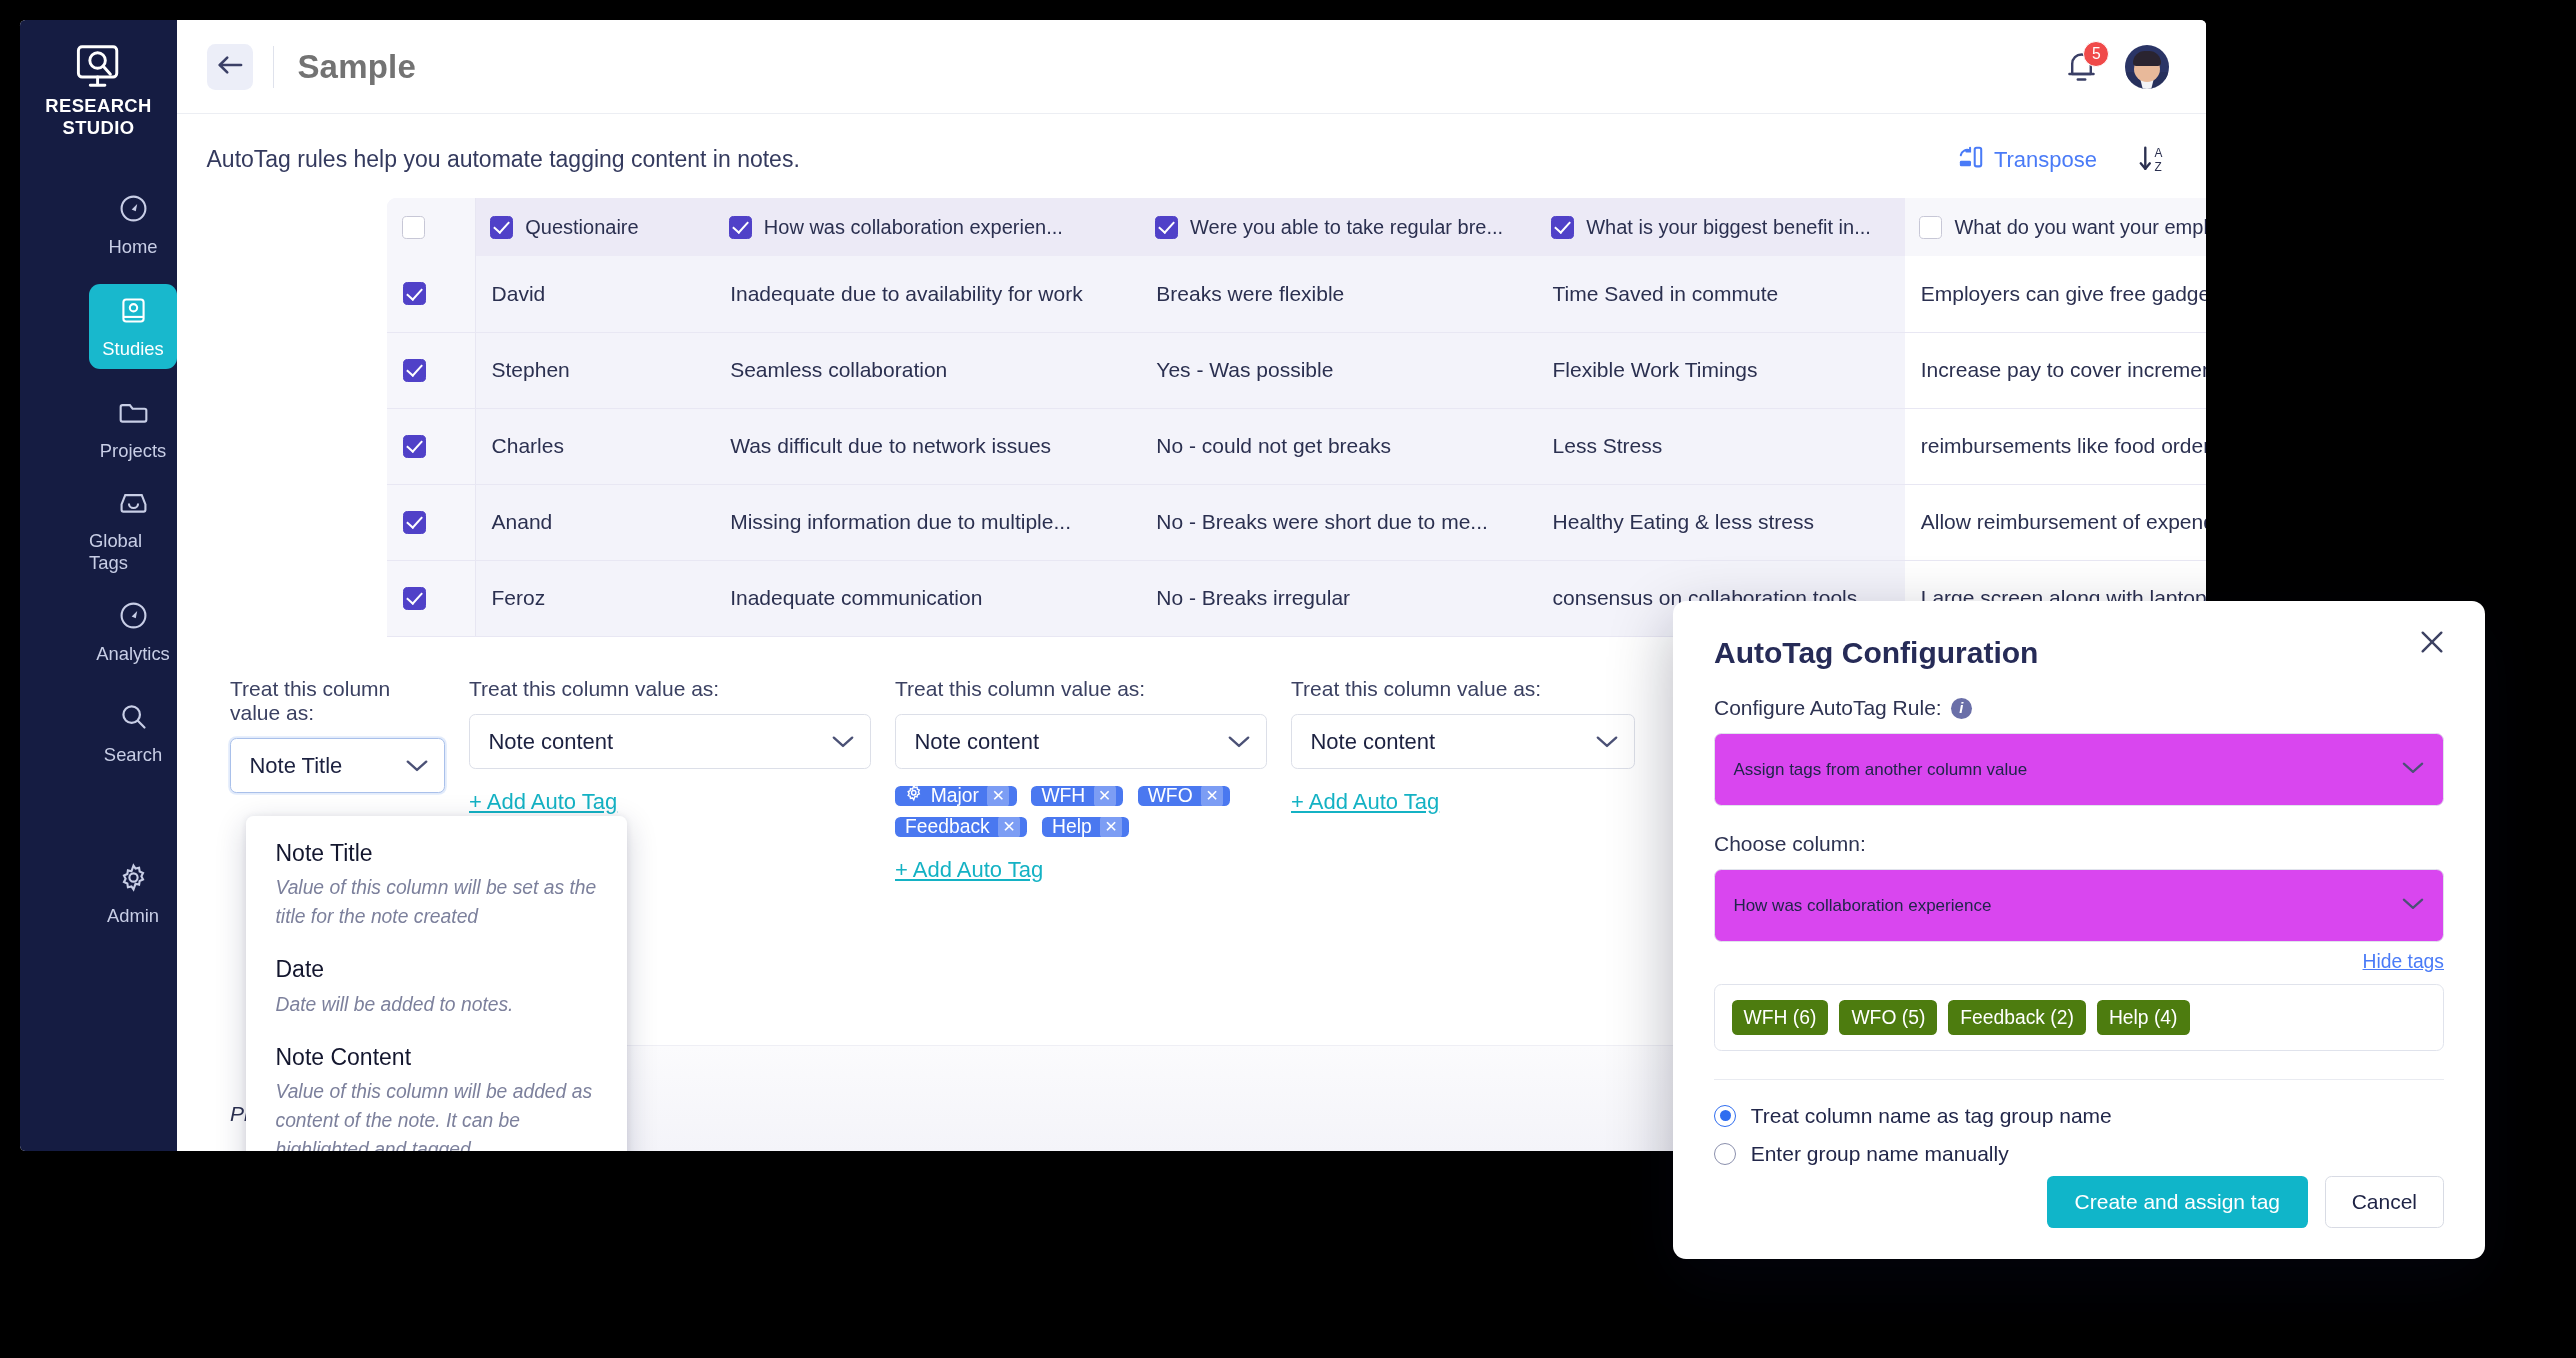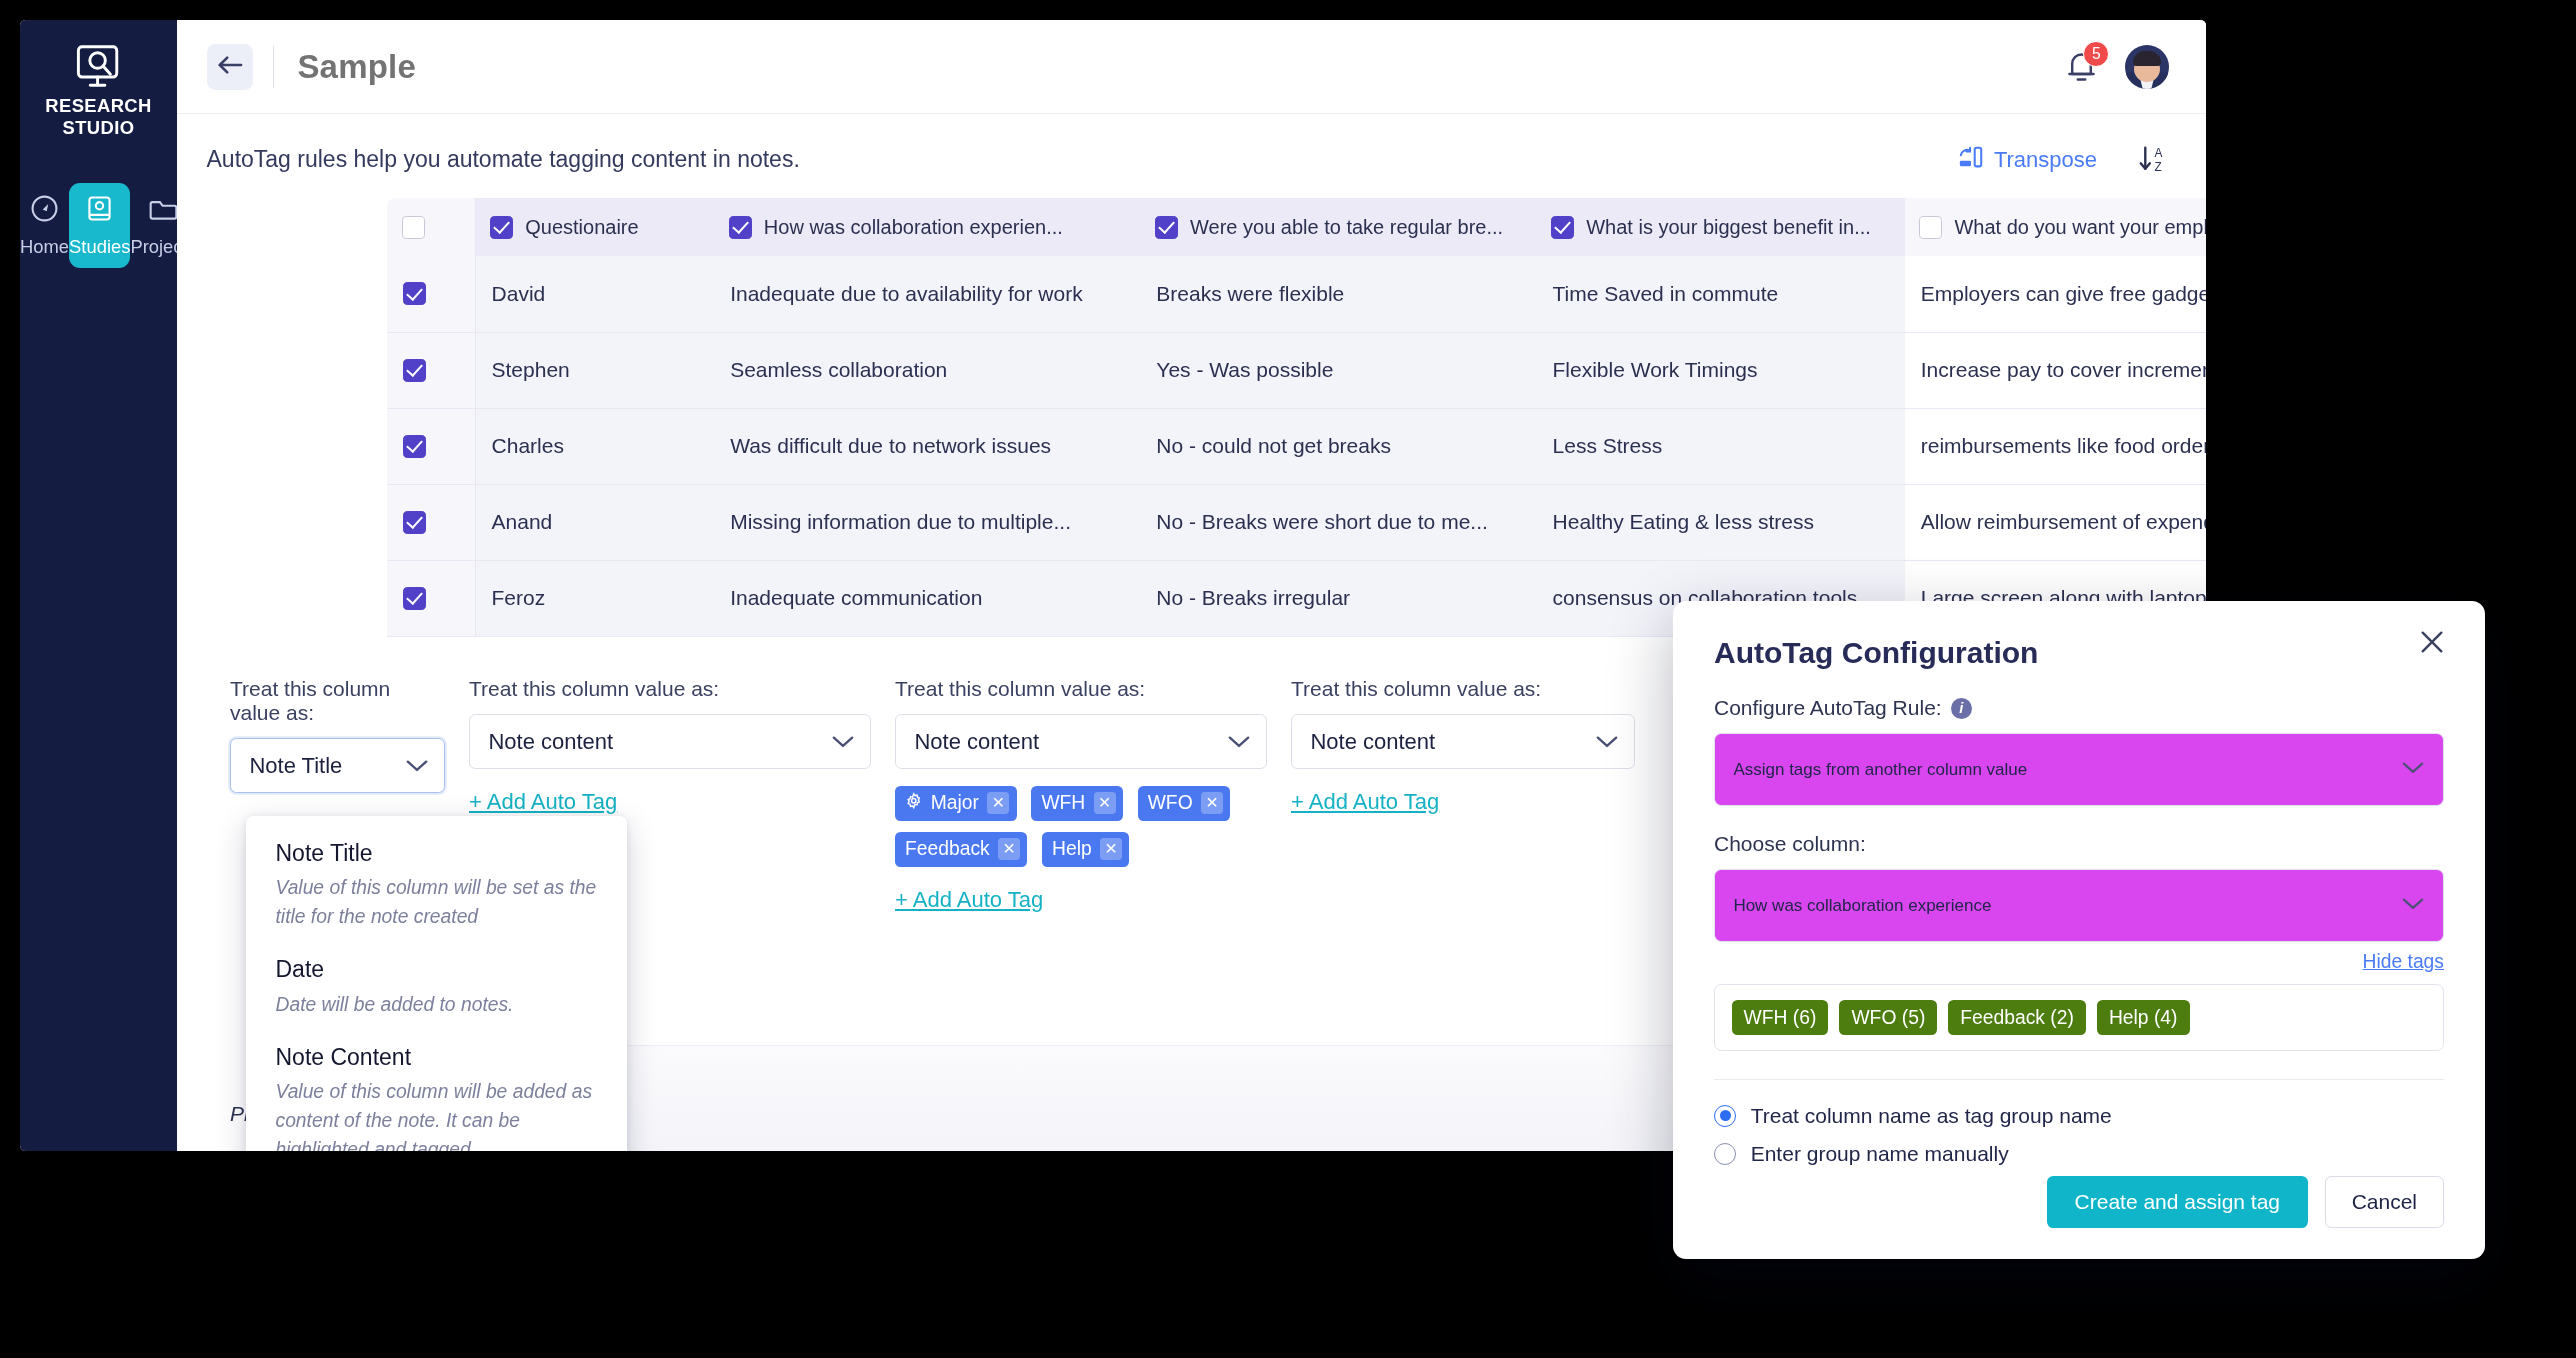--- a/index.html
+++ b/index.html
@@ -28,21 +28,21 @@
     display: flex; flex-direction: column; align-items: center;
     padding-top: 24px;
   }
   .logo-block { display:flex; flex-direction:column; align-items:center; }
   .logo-mark { width: 53px; height: 44px; }
   .logo-text {
     margin-top: 7.4px;
     color:#fff; font-weight:bold; font-size:18.4px; letter-spacing:0.4px;
     text-align:center; line-height:1.18;
   }
-  .nav { margin-top: 44px; width:100%; display:flex; align-items:flex-end; }
+  .nav { margin-top: 44px; width:100%; display:flex; flex-direction:column; align-items:flex-end; }
   .nav-item {
     width: 88px; height: 85px;
     display:flex; flex-direction:column; align-items:center; justify-content:center;
     gap: 8.3px;
     border-radius: 11px;
     margin-bottom: 16.6px;
     cursor:pointer;
   }
   .nav-item .nav-label { color:#c8cee6; font-size:18.4px; }
   .nav-item svg { stroke:#c8cee6; }
@@ -156,21 +156,21 @@
   }
   .cfg-select.focused { border-color:#a9c0ea; box-shadow: 0 0 0 1.8px rgba(140,175,240,.25); }
   .cfg-select .chev { margin-left:auto; }
 
   .addtag {
     margin-top: 20px; color:#14b2c4; font-size:22px;
     text-decoration: underline; cursor:pointer; display:inline-block;
   }
   .tag-row { margin-top: 16.6px; display:flex; flex-wrap:wrap; gap:11px 14.7px; max-width: 387px; }
   .tag {
-    height:35px; border-radius:5.5px; background:#4a78f0; color:#fff;
+    height:20px; border-radius:5.5px; background:#4a78f0; color:#fff;
     display:inline-flex; align-items:center; gap:8.3px; padding: 0 7.4px 0 10px;
     font-size:19.3px; cursor:pointer;
   }
   .tag .x {
     width:22px; height:22px; border-radius:3.7px; background:rgba(255,255,255,.28);
     display:flex; align-items:center; justify-content:center; font-size:15.7px; line-height:1;
   }
 
   .bottom-note {
     position:absolute; left:210px; top:1082px;

